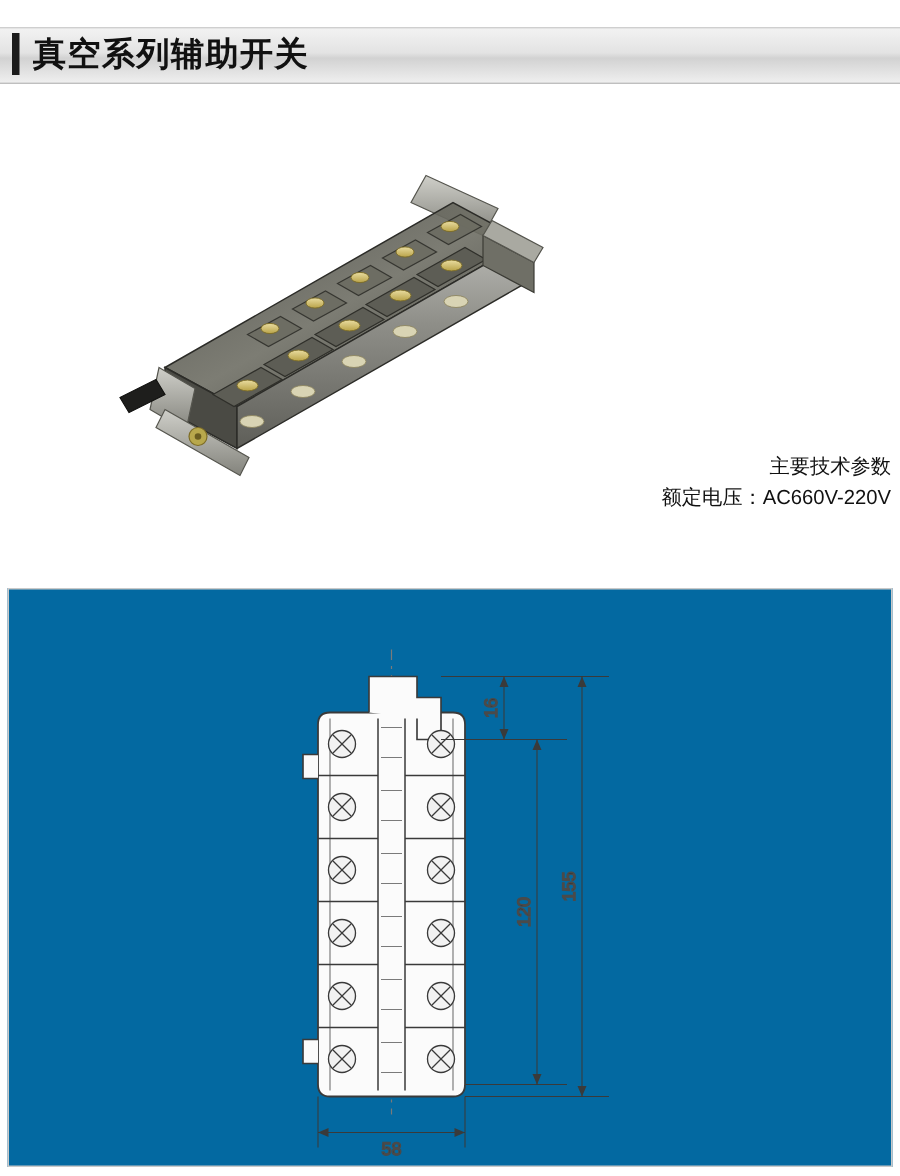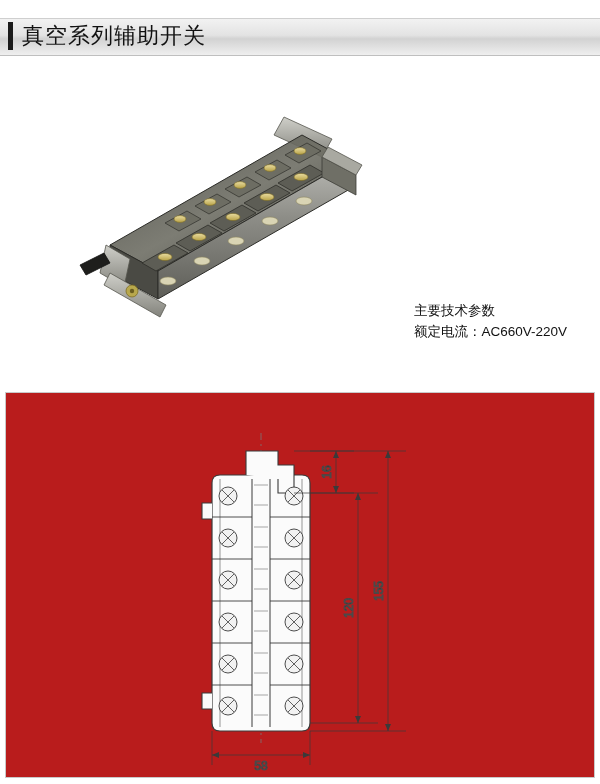--- a/index.html
+++ b/index.html
@@ -40,21 +40,21 @@
     top: 4px;
     width: 5px;
     height: 28px;
     background: #1b1b1b;
   }
   .header-title {
     position: absolute;
     left: 22px;
     top: 5px;
     font-size: 22px;
-    font-weight: normal;
+    font-weight: bold;
     letter-spacing: 1px;
     color: #111;
     line-height: 26px;
   }
 
   
   .photo-area {
     position: absolute;
     left: 70px;
     top: 95px;
@@ -65,31 +65,31 @@
   
   .specs {
     position: absolute;
     left: 414px;
     top: 300px;
     width: 180px;
     font-size: 13.5px;
     line-height: 21px;
     color: #111;
   }
-  .specs div { white-space: nowrap; }
+  .specs div { white-space: nowrap; text-align: right; }
 
   
   .drawing-panel {
     position: absolute;
     left: 5px;
     top: 392px;
     width: 590px;
     height: 386px;
     border: 1px solid #c9c9c9;
-    background: #b91c1c;
+    background: #0369a1;
     box-sizing: border-box;
   }
   .drawing-svg {
     position: absolute;
     left: 0;
     top: 0;
   }
   .dim-label {
     font-family: "Liberation Sans", sans-serif;
     font-size: 12px;
@@ -192,21 +192,21 @@
 
     <g>
       <polygon points="252,62 286,80 286,100 252,82" fill="#6f6f66" stroke="#3b3b35" stroke-width="0.8"></polygon>
       <polygon points="258,52 292,70 286,80 252,62" fill="#a9a9a1" stroke="#55554e" stroke-width="0.8"></polygon>
     </g>
   </svg>
 </div>
 
 <div class="specs">
   <div>主要技术参数</div>
-  <div>额定电流：AC660V-220V</div>
+  <div>额定电压：AC660V-220V</div>
 </div>
 
 <div class="drawing-panel">
   <svg class="drawing-svg" width="588" height="384" viewBox="0 0 588 384">
     <g stroke="#4a4a4a" fill="none" stroke-width="1">
 
       <line x1="255" y1="40" x2="255" y2="350" stroke="#7a7a7a" stroke-width="0.8" stroke-dasharray="7,4,2,4"></line>
 
       <path d="M206 90 L206 330 Q206 338 214 338 L296 338 Q304 338 304 330 L304 90 Q304 82 296 82 L214 82 Q206 82 206 90 Z" fill="#fbfbfb" stroke="#3a3a3a" stroke-width="1.2"></path>
 

